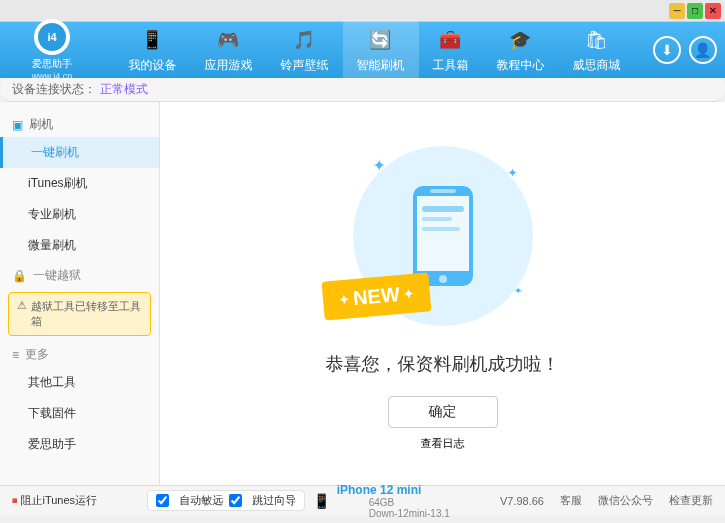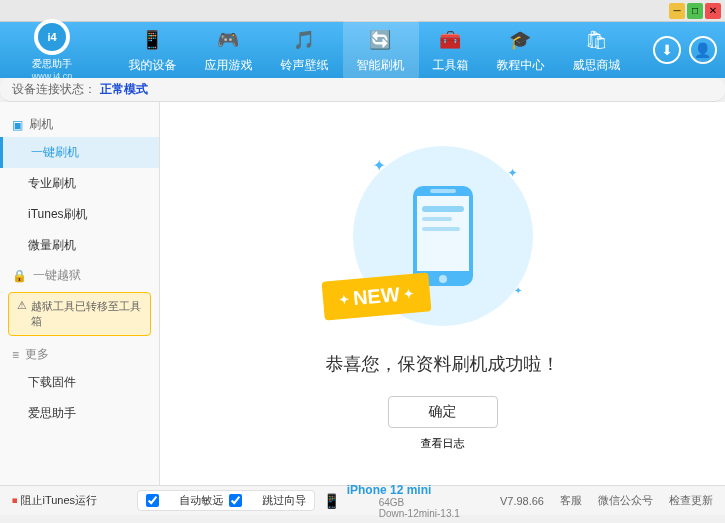--- a/index.html
+++ b/index.html
@@ -78,21 +78,21 @@
     .status-bar {
       background: #f5f5f5;
       height: 24px;
       display: flex; align-items: center;
       padding: 0 12px;
       font-size: 12px; color: #333;
       border-bottom: 1px solid #ddd;
       border-radius: 10px;
     }
     .status-label { color: #666; }
-    .status-value { color: #1d4ed8; font-weight: bold; margin-left: 4px; }
+    .status-value { color: #8b5cf6; font-weight: normal; margin-left: 4px; }
 
     
     .main {
       display: flex;
       height: calc(523px - 22px - 64px - 24px - 30px);
     }
 
     
     .sidebar {
       width: 160px;
@@ -218,21 +218,21 @@
     .device-detail { color: #888; font-size: 10px; padding-left: 32px; }
 
     .checkbox-row {
       display: flex; align-items: center; gap: 6px;
       border: 1px solid #e0e0e0;
       border-radius: 4px;
       padding: 2px 8px;
       background: white;
     }
     .checkbox-item {
-      display: flex; gap: 20px;
+      display: flex; gap: 10px;
       font-size: 11px; color: #333;
     }
     .checkbox-item input { cursor: pointer; }
 
     .bottom-right {
       display: flex; align-items: center; gap: 16px;
       font-size: 11px; color: #666;
     }
     .bottom-right span { cursor: pointer; }
     .stop-itunes {
@@ -308,37 +308,38 @@
 </div>
 
 <div class="main">
 
   <div class="sidebar">
     <div class="sidebar-section-label">
       <span class="sidebar-section-icon">▣</span>
       <span>刷机</span>
     </div>
     <div class="sidebar-item active">一键刷机</div>
+    <div class="sidebar-item">iTunes刷机</div>
     <div class="sidebar-item">专业刷机</div>
-    <div class="sidebar-item">iTunes刷机</div>
     <div class="sidebar-item">微量刷机</div>
 
     <div class="sidebar-divider">
       <span class="sidebar-divider-icon">🔒</span>
       <span>一键越狱</span>
     </div>
     <div class="sidebar-warning">
       <span>⚠</span>
       <span>越狱工具已转移至工具箱</span>
     </div>
 
     <div class="sidebar-divider">
       <span class="sidebar-divider-icon">≡</span>
       <span>更多</span>
     </div>
+    <div class="sidebar-item">其他工具</div>
     <div class="sidebar-item">下载固件</div>
     <div class="sidebar-item">爱思助手</div>
   </div>
 
   <div class="content">
     <div class="success-illustration">
       <div class="phone-bg-circle">
 
         <span class="sparkle" style="top:10px;left:20px;">✦</span>
         <span class="sparkle" style="top:20px;right:15px;font-size:12px;">✦</span>

